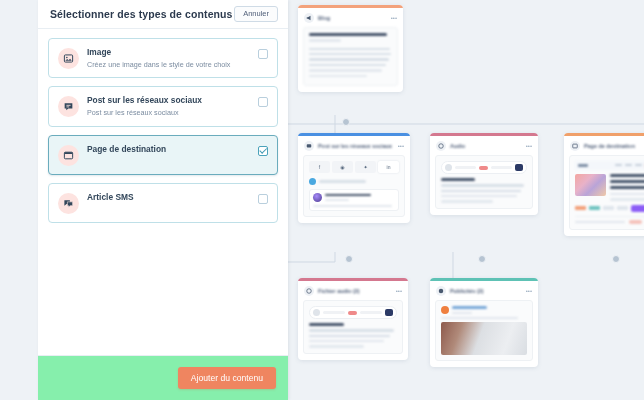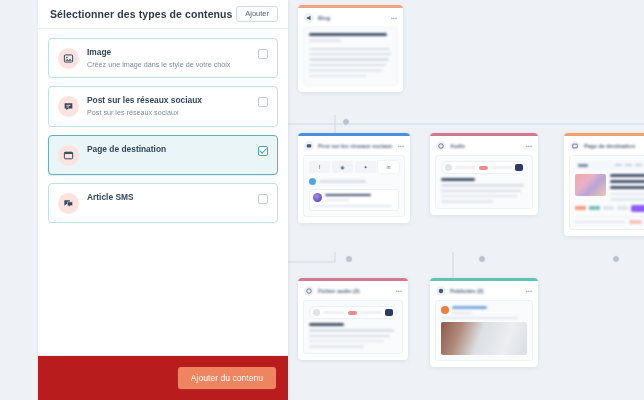--- a/index.html
+++ b/index.html
@@ -61,21 +61,21 @@
     width:10px;height:10px;min-width:10px;border-radius:2px;margin-top:2px;
     border:1px solid #b9cfdd;background:#fff;box-sizing:border-box;
     display:flex;align-items:center;justify-content:center;
   }
   .cbox.on{border-color:#4ba3bb;background:#fff;}
   .cbox.on:after{
     content:"";width:5.5px;height:3px;border-left:1.4px solid #3f9ab3;
     border-bottom:1.4px solid #3f9ab3;transform:rotate(-45deg) translate(.5px,-.8px);
   }
   .panel-footer{
-    height:44px;min-height:44px;background:#b91c1c;border-top:1px solid #e8eef3;
+    height:44px;min-height:44px;background:#86efac;border-top:1px solid #e8eef3;
     display:flex;align-items:center;justify-content:flex-end;padding-right:12px;
   }
   .primary-btn{
     background:#ef8560;color:#fff;border:0;border-radius:3px;
     font-size:8.6px;padding:7px 13px;line-height:1;cursor:pointer;
     font-family:"Liberation Sans", sans-serif;
     box-shadow:0 1px 2px rgba(190,110,80,.25);
   }
 
   
@@ -147,21 +147,21 @@
 </style>
 </head>
 <body>
 
 <div class="app">
 
   <div class="panel">
 
     <div class="panel-header">
       <div class="panel-title">Sélectionner des types de contenus</div>
-      <button class="cancel-btn">Ajouter</button>
+      <button class="cancel-btn">Annuler</button>
     </div>
 
     <div class="panel-list" id="ctype-list">
         <div class="ctype">
           <div class="ctype-ico">
             <svg width="11" height="11" viewBox="0 0 20 20">
               <rect x="2.5" y="3.5" width="15" height="13" rx="1.8" fill="none" stroke="#33475b" stroke-width="1.8"></rect>
               <circle cx="7" cy="8" r="1.4" fill="#33475b"></circle>
               <path d="M4 14.2l3.6-3.4 2.6 2.4 2.6-2.8 3.2 3.8z" fill="#33475b"></path>
             </svg>

